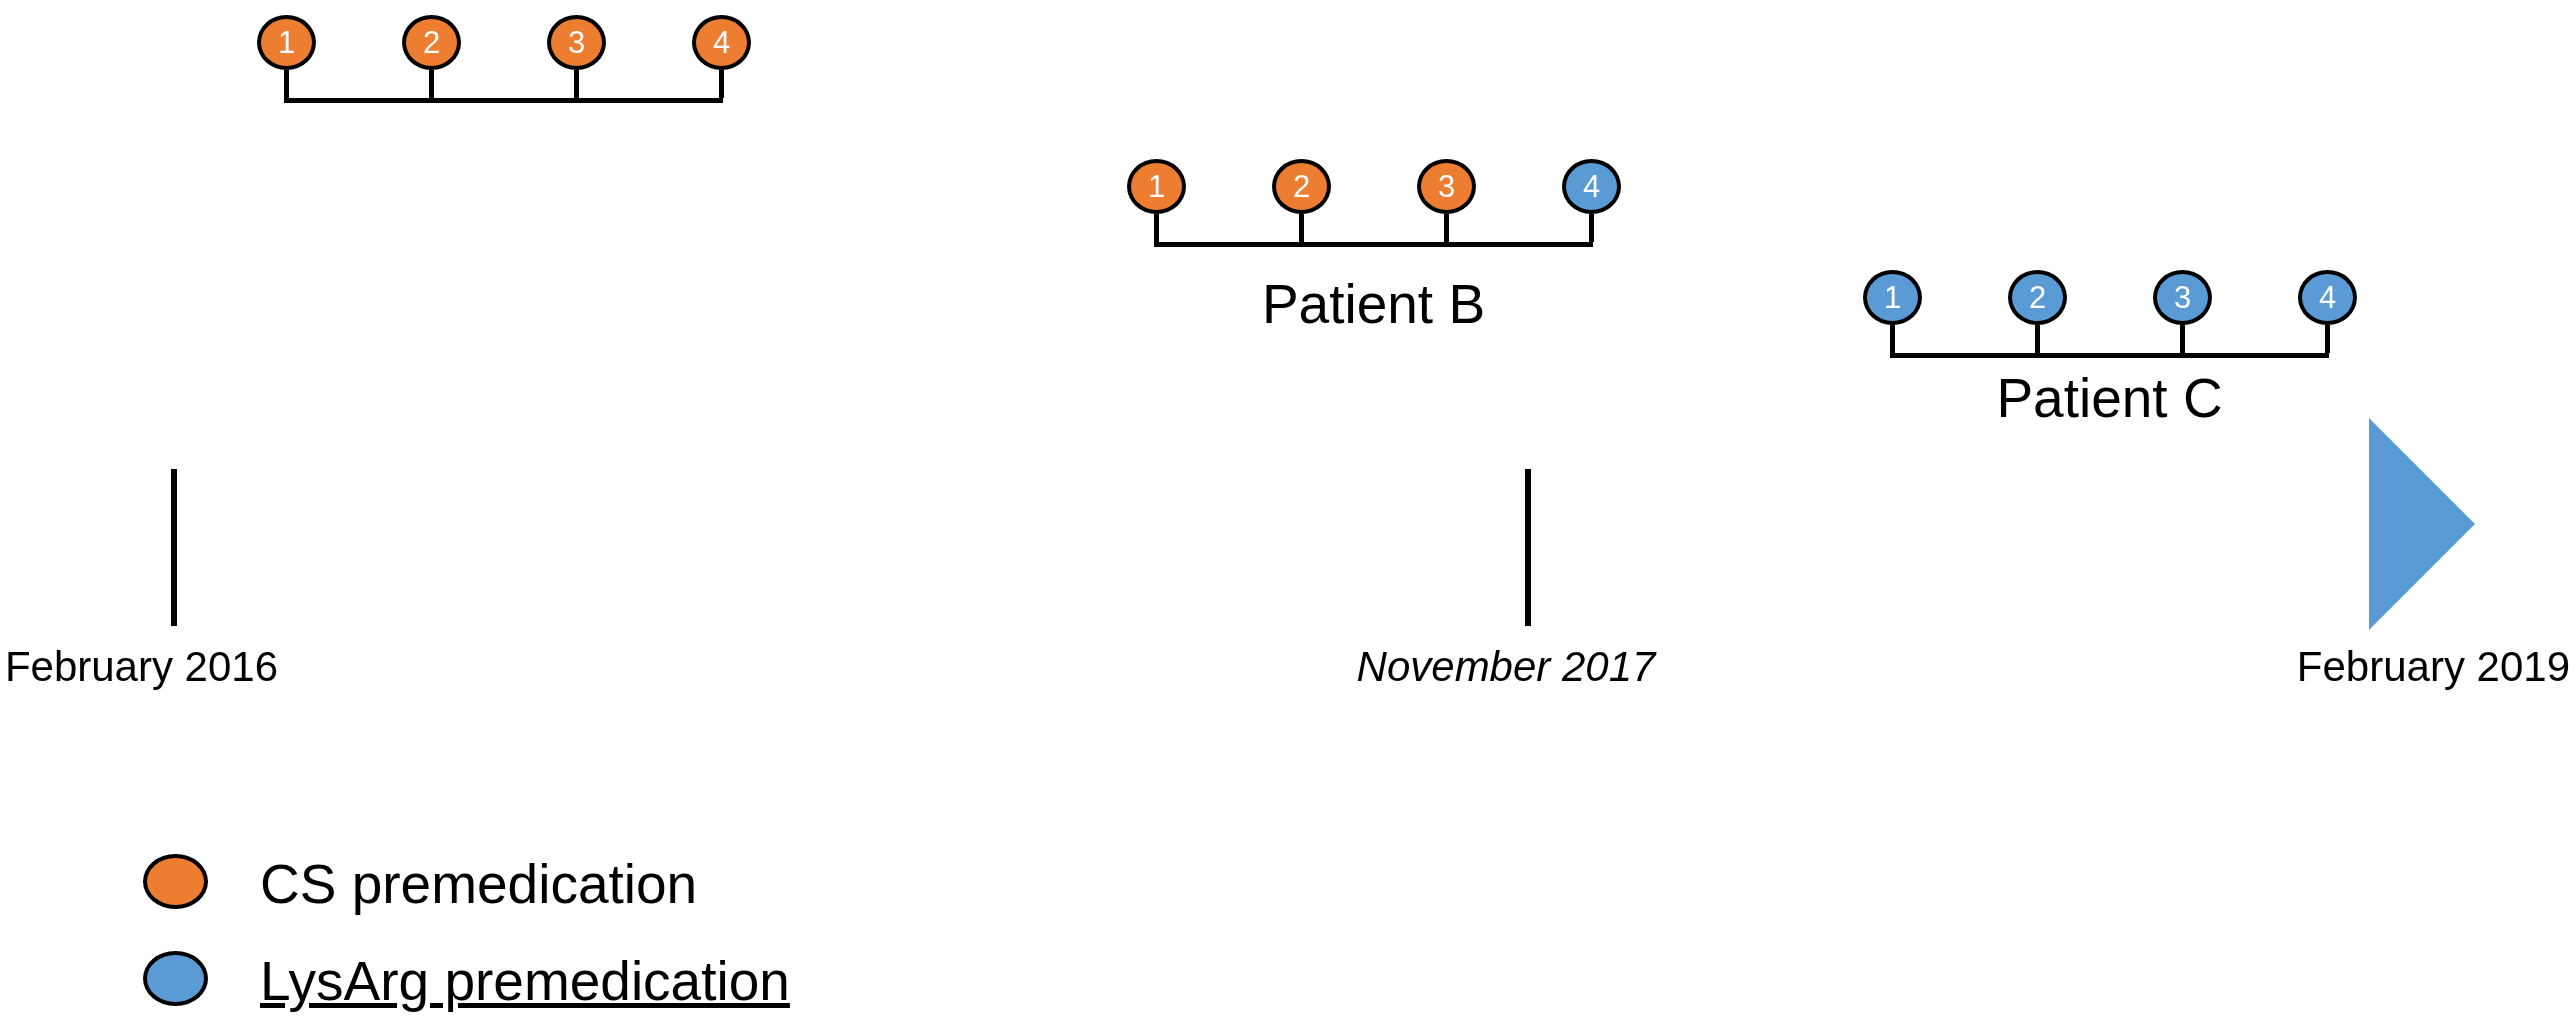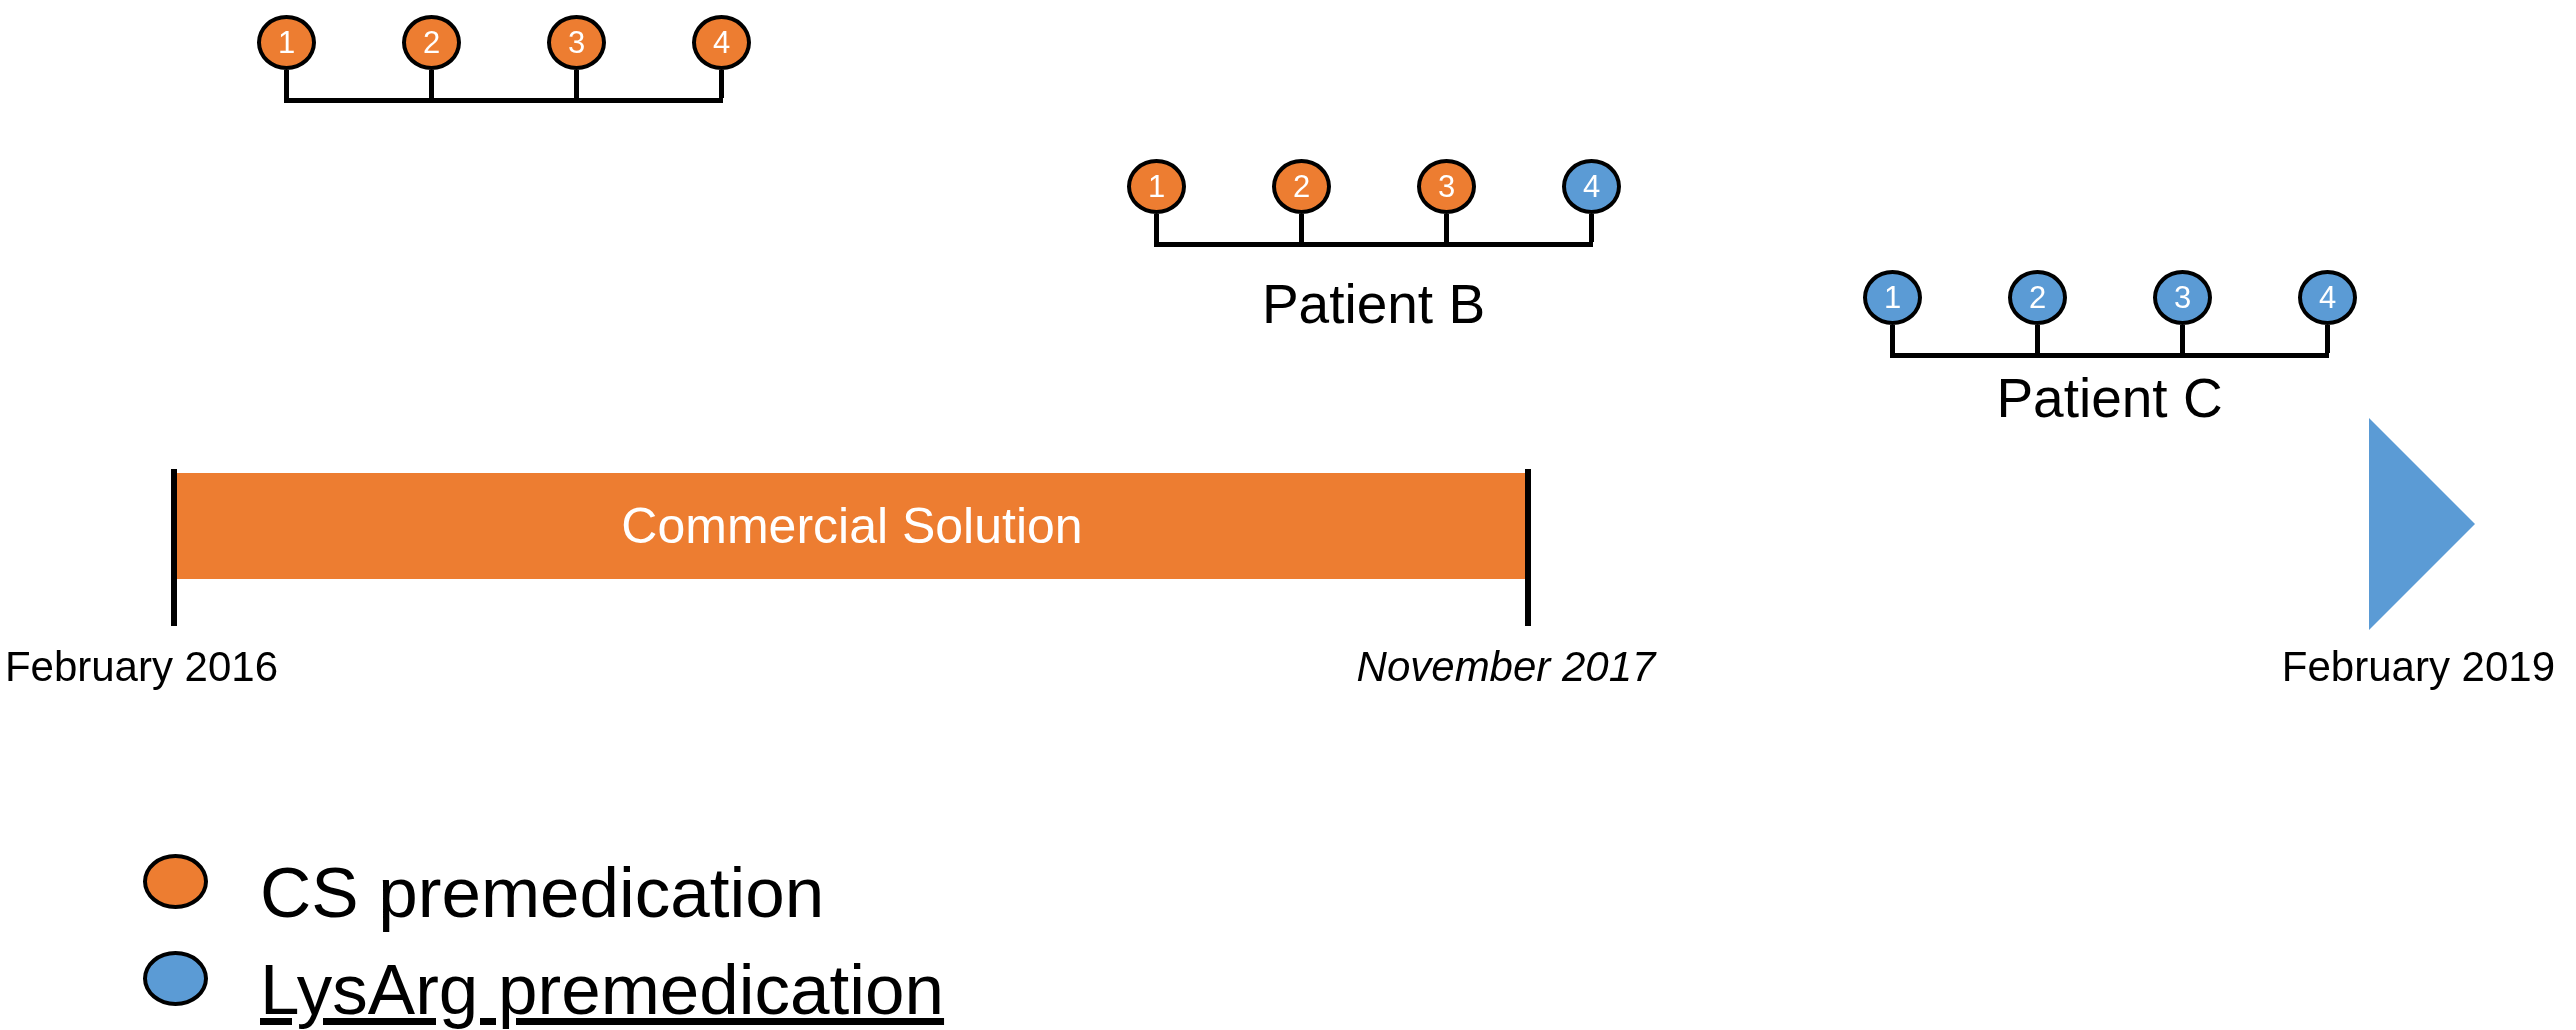--- a/index.html
+++ b/index.html
@@ -44,21 +44,21 @@
     border-bottom:106px solid transparent;
     border-left:106px solid var(--lysarg);
   }
   .date{position:absolute;top:646px;font-size:42px;line-height:1;color:var(--text);white-space:nowrap;}
   .date.centered{transform:translateX(-50%);}
   
   .legend-swatch{
     position:absolute;box-sizing:border-box;width:65px;height:55px;
     border:4.9px solid var(--outline);border-radius:50%;
   }
-  .legend-label{position:absolute;font-size:71px;line-height:1;color:var(--text);white-space:nowrap;}
+  .legend-label{position:absolute;font-size:55px;line-height:1;color:var(--text);white-space:nowrap;}
 </style>
 </head>
 <body>
 
 <div class="canvas" style="--cs: #ED7D31; --lysarg: #5B9BD5; --outline: #000000; --text: #000000;">
 
   <section class="patient" id="patient-0" style="left:257px;top:14.8px;">
     <div class="circles">
         <div class="cell">
           <div class="ellipse cs">1</div>
@@ -122,28 +122,25 @@
           <div class="stem"></div>
         </div>
       </div>
     <div class="bracket"></div>
     <div class="patient-label" style="top:101px;">Patient C</div>
   </section>
 
   <div class="tick" style="left:171px;"></div>
   <div class="tick" style="left:1525px;"></div>
 
-  <div class="seg seg-cs">
-    <span>Commercial Solution</span>
-  </div>
   <div class="arrowhead"></div>
 
   <div class="date" style="left:4.9px;">February 2016</div>
   <div class="date centered" style="left:1506px;font-style:italic;">November 2017</div>
-  <div class="date" style="right:21px;">February 2019</div>
+  <div class="date" style="right:6px;">February 2019</div>
 
   <div class="legend-swatch cs" style="left:143px;top:854px;"></div>
   <div class="legend-label" style="left:260px;top:857px;">CS premedication</div>
 
   <div class="legend-swatch lysarg" style="left:143px;top:951px;"></div>
   <div class="legend-label" style="left:260px;top:954px;text-decoration:underline;">LysArg premedication</div>
 
 </div>
 
 

